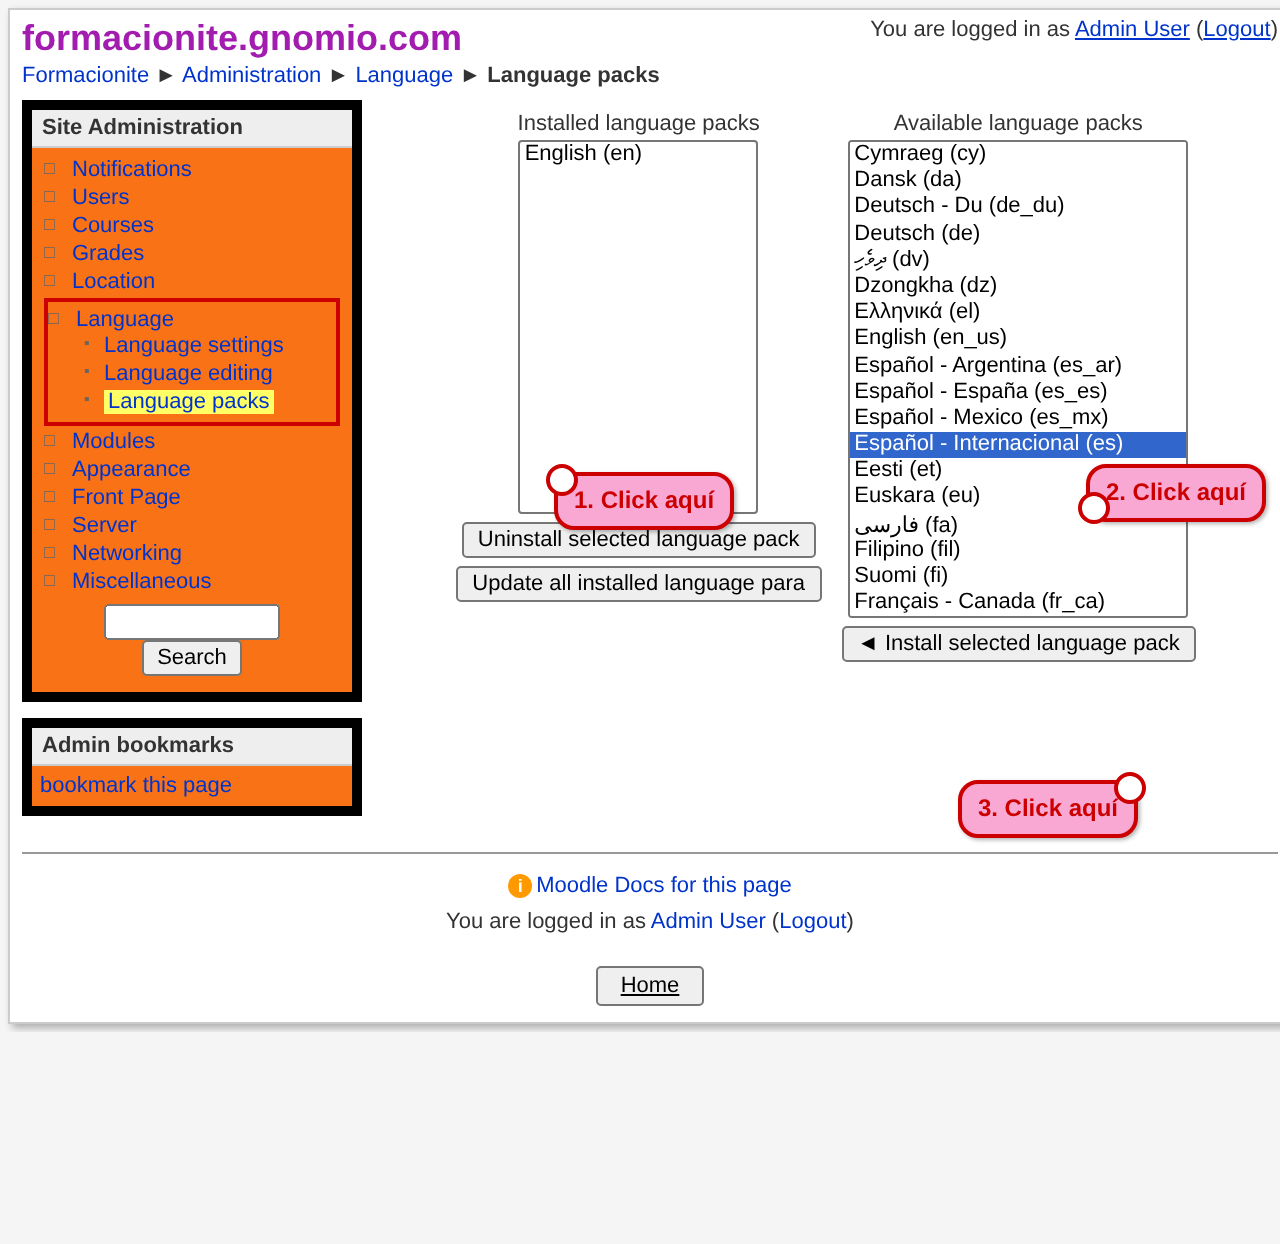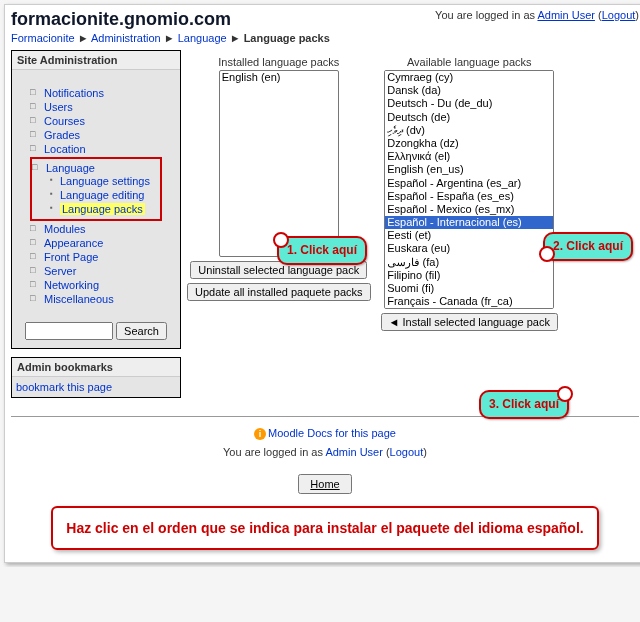--- a/index.html
+++ b/index.html
@@ -1,51 +1,51 @@
 <!DOCTYPE html>
 <html><head>
 <meta charset="utf-8">
 <style>
 body{margin:0;font-family:Arial,Helvetica,sans-serif;font-size:11px;background:#f5f5f5;color:#333;padding:4px}
 .shell{background:#fff;border:1px solid #ccc;padding:4px 6px 8px;width:628px;position:relative;box-shadow:2px 2px 4px rgba(0,0,0,.3)}
 .toprow{display:flex;justify-content:space-between;align-items:flex-start}
-.sitetitle{font-size:18px;color:#0f172a;font-weight:bold}
+.sitetitle{font-size:18px;color:#a21caf;font-weight:bold}
 .login{font-size:11px;text-align:right}
 .login a{color:#0033cc}
 .navbar{display:flex;justify-content:space-between;align-items:center;margin:2px 0 6px}
 .bc a{color:#0033cc;text-decoration:none;font-size:11px}
 .bc{font-size:11px}
 .btn{font-family:inherit;font-size:11px;padding:1px 6px}
 .cols{display:flex;gap:6px;align-items:flex-start}
 .sidebar{width:170px}
-.block{border:1px solid #000000;background:#e5e5e5;margin-bottom:8px}
+.block{border:5px solid #000000;background:#f97316;margin-bottom:8px}
 .blockh{background:#eee;padding:3px 5px;font-weight:bold;border-bottom:1px solid #ccc;font-size:11px}
 .blockc{padding:4px 6px}
-.tree{list-style:none;margin:12px;padding:0}
+.tree{list-style:none;margin:0;padding:0}
 .tree li{padding:1px 0 1px 14px;position:relative}
 .tree li:before{content:"□";position:absolute;left:0;top:1px;font-size:9px;color:#666}
 .tree a{color:#0033cc;text-decoration:none}
 .sub{list-style:none;margin:0;padding:0 0 0 4px}
 .sub li{padding:1px 0 1px 10px}
 .sub li:before{content:"▪";font-size:8px;left:0}
 .hlred{border:2px solid #c00;padding:2px 0;margin:1px 0}
 .hlyellow{background:#ffff66;padding:0 2px}
 .searchrow{text-align:center;padding:4px}
 .searchrow input[type=text]{width:80px;font-size:11px}
 .bmark{text-align:left;padding:4px}
 .bmark a{color:#0033cc;text-decoration:none}
 .main{flex:1;position:relative;padding-top:6px}
-.packs{display:flex;gap:10px;justify-content:flex-start;align-items:flex-start}
+.packs{display:flex;gap:10px;justify-content:center;align-items:flex-start}
 .pkcol{display:flex;flex-direction:column;align-items:center}
 .sel{font-family:inherit;font-size:11px}
 .sel option{padding:0 2px}
 .selopt-hi{background:#3166cc;color:#fff}
 .pktitle{font-size:11px;margin-bottom:2px}
 .installbtn{margin-top:4px;font-size:11px;padding:1px 6px}
-.callout{position:absolute;background:#5eead4;border:2px solid #c00;border-radius:10px;padding:6px 8px;color:#c00;font-weight:bold;font-size:12px;text-align:center;line-height:1.1;box-shadow:1px 1px 2px rgba(0,0,0,.3)}
+.callout{position:absolute;background:#f9a8d4;border:2px solid #c00;border-radius:10px;padding:6px 8px;color:#c00;font-weight:bold;font-size:12px;text-align:center;line-height:1.1;box-shadow:1px 1px 2px rgba(0,0,0,.3)}
 .callout:before{content:"";position:absolute;width:12px;height:12px;background:#fff;border:2px solid #c00;border-radius:50%}
 #co1{left:90px;top:186px}#co1:before{left:-6px;top:-6px}
 #co2{right:6px;top:182px}#co2:before{left:-6px;top:12px}
 #co3{right:70px;top:340px}#co3:before{right:-6px;top:-6px}
 hr{margin:10px 0;border:none;border-top:1px solid #999}
 .footer{text-align:center;font-size:11px}
 .footer a{color:#0033cc;text-decoration:none}
 .docsicon{display:inline-block;width:12px;height:12px;border-radius:50%;background:#f90;color:#fff;font-size:9px;line-height:12px;text-align:center;font-weight:bold;margin-right:2px}
 .bigcallout{margin:12px auto 4px;width:520px;border:2px solid #c00;border-radius:6px;padding:12px;color:#c00;font-weight:bold;font-size:14px;text-align:center;box-shadow:2px 2px 4px rgba(0,0,0,.3)}
 </style>
@@ -103,21 +103,21 @@
     </div>
 
     <div class="main">
       <div class="packs">
         <div class="pkcol">
           <div class="pktitle">Installed language packs</div>
           <select size="14" class="sel" style="width:120px" id="sel-installed">
               <option>English (en)</option>
             </select>
           <button class="btn installbtn">Uninstall selected language pack</button>
-          <button class="btn installbtn">Update all installed paquete packs</button>
+          <button class="btn installbtn">Update all installed language para</button>
         </div>
         <div class="pkcol">
           <div class="pktitle">Available language packs</div>
           <select size="18" class="sel" style="width:170px" id="sel-available">
               <option>Cymraeg (cy)</option>
               <option>Dansk (da)</option>
               <option>Deutsch - Du (de_du)</option>
               <option>Deutsch (de)</option>
               <option>ދިވެހި (dv)</option>
               <option>Dzongkha (dz)</option>
@@ -147,14 +147,13 @@
     </div>
   </div>
 
   <hr>
   <div class="footer">
     <div><span class="docsicon">i</span><a href="#">Moodle Docs for this page</a></div>
     <div style="margin-top:6px"><span>You are logged in as </span><a href="#">Admin User</a> (<a href="#">Logout</a>)</div>
     <div style="margin-top:16px"><button class="btn" style="padding:2px 10px;text-decoration:underline">Home</button></div>
   </div>
 
-  <div class="bigcallout">Haz clic en el orden que se indica para instalar el paquete del idioma español.</div>
 </div>
 
 </body></html>

